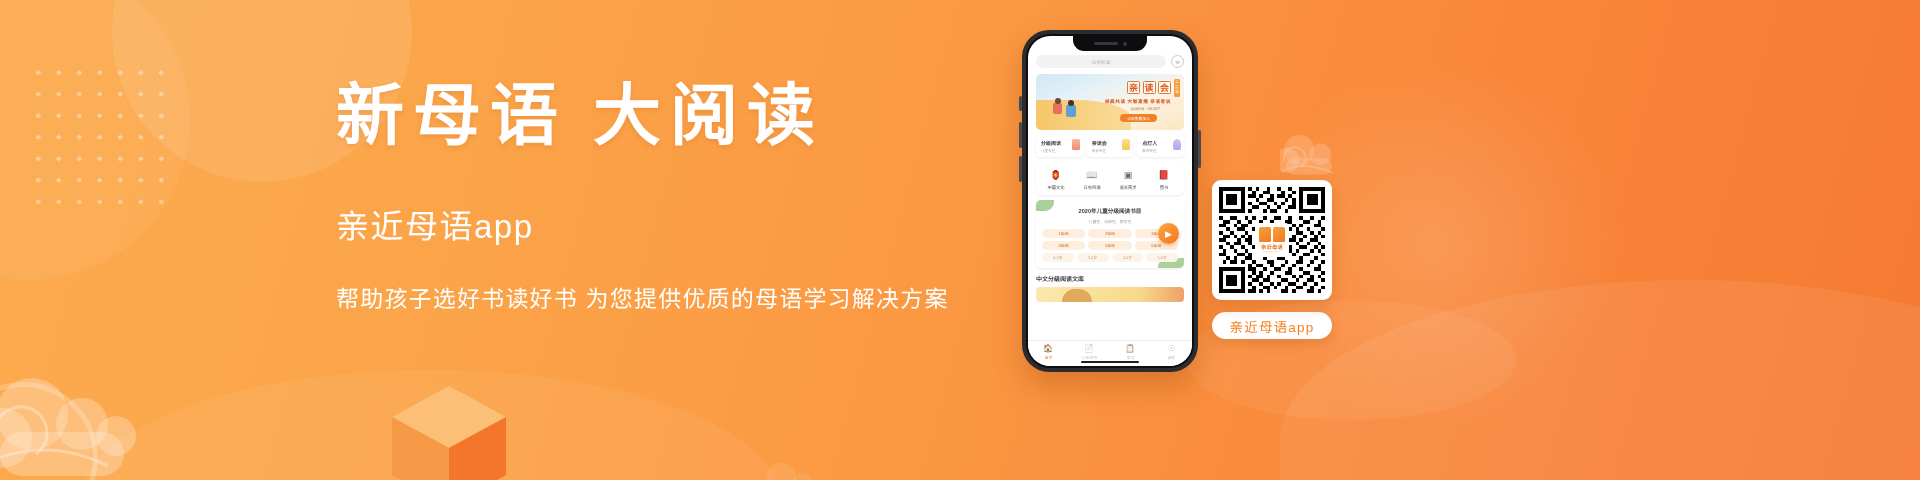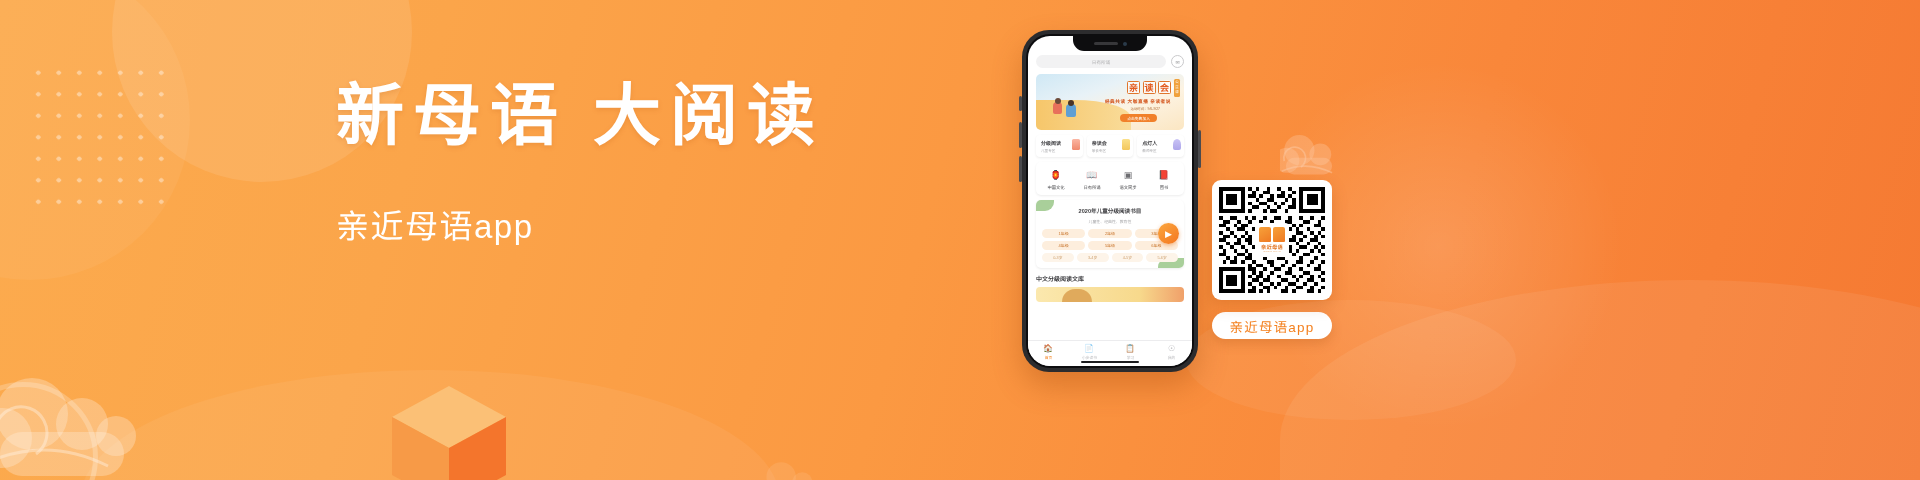--- a/index.html
+++ b/index.html
@@ -384,20 +384,21 @@
     <svg width="118" height="122" viewBox="0 0 118 122">
       <polygon points="59,2 116,33 59,64 2,33" fill="#fbc076"></polygon>
       <polygon points="2,33 59,64 59,122 2,91" fill="#f79a47"></polygon>
       <polygon points="116,33 116,91 59,122 59,64" fill="#f4752c"></polygon>
     </svg>
   </div>
 
   <div id="copy">
     <div class="headline">新母语 大阅读</div>
     <div class="subline">亲近母语app</div>
+    <div class="descline">帮助孩子选好书读好书 为您提供优质的母语学习解决方案</div>
   </div>
 
   <div id="phone">
     <div class="side-btn sb1"></div>
     <div class="side-btn sb2"></div>
     <div class="side-btn sb3"></div>
     <div class="side-btn sb4"></div>
 
     <div class="bezel">
       <div class="screen">

